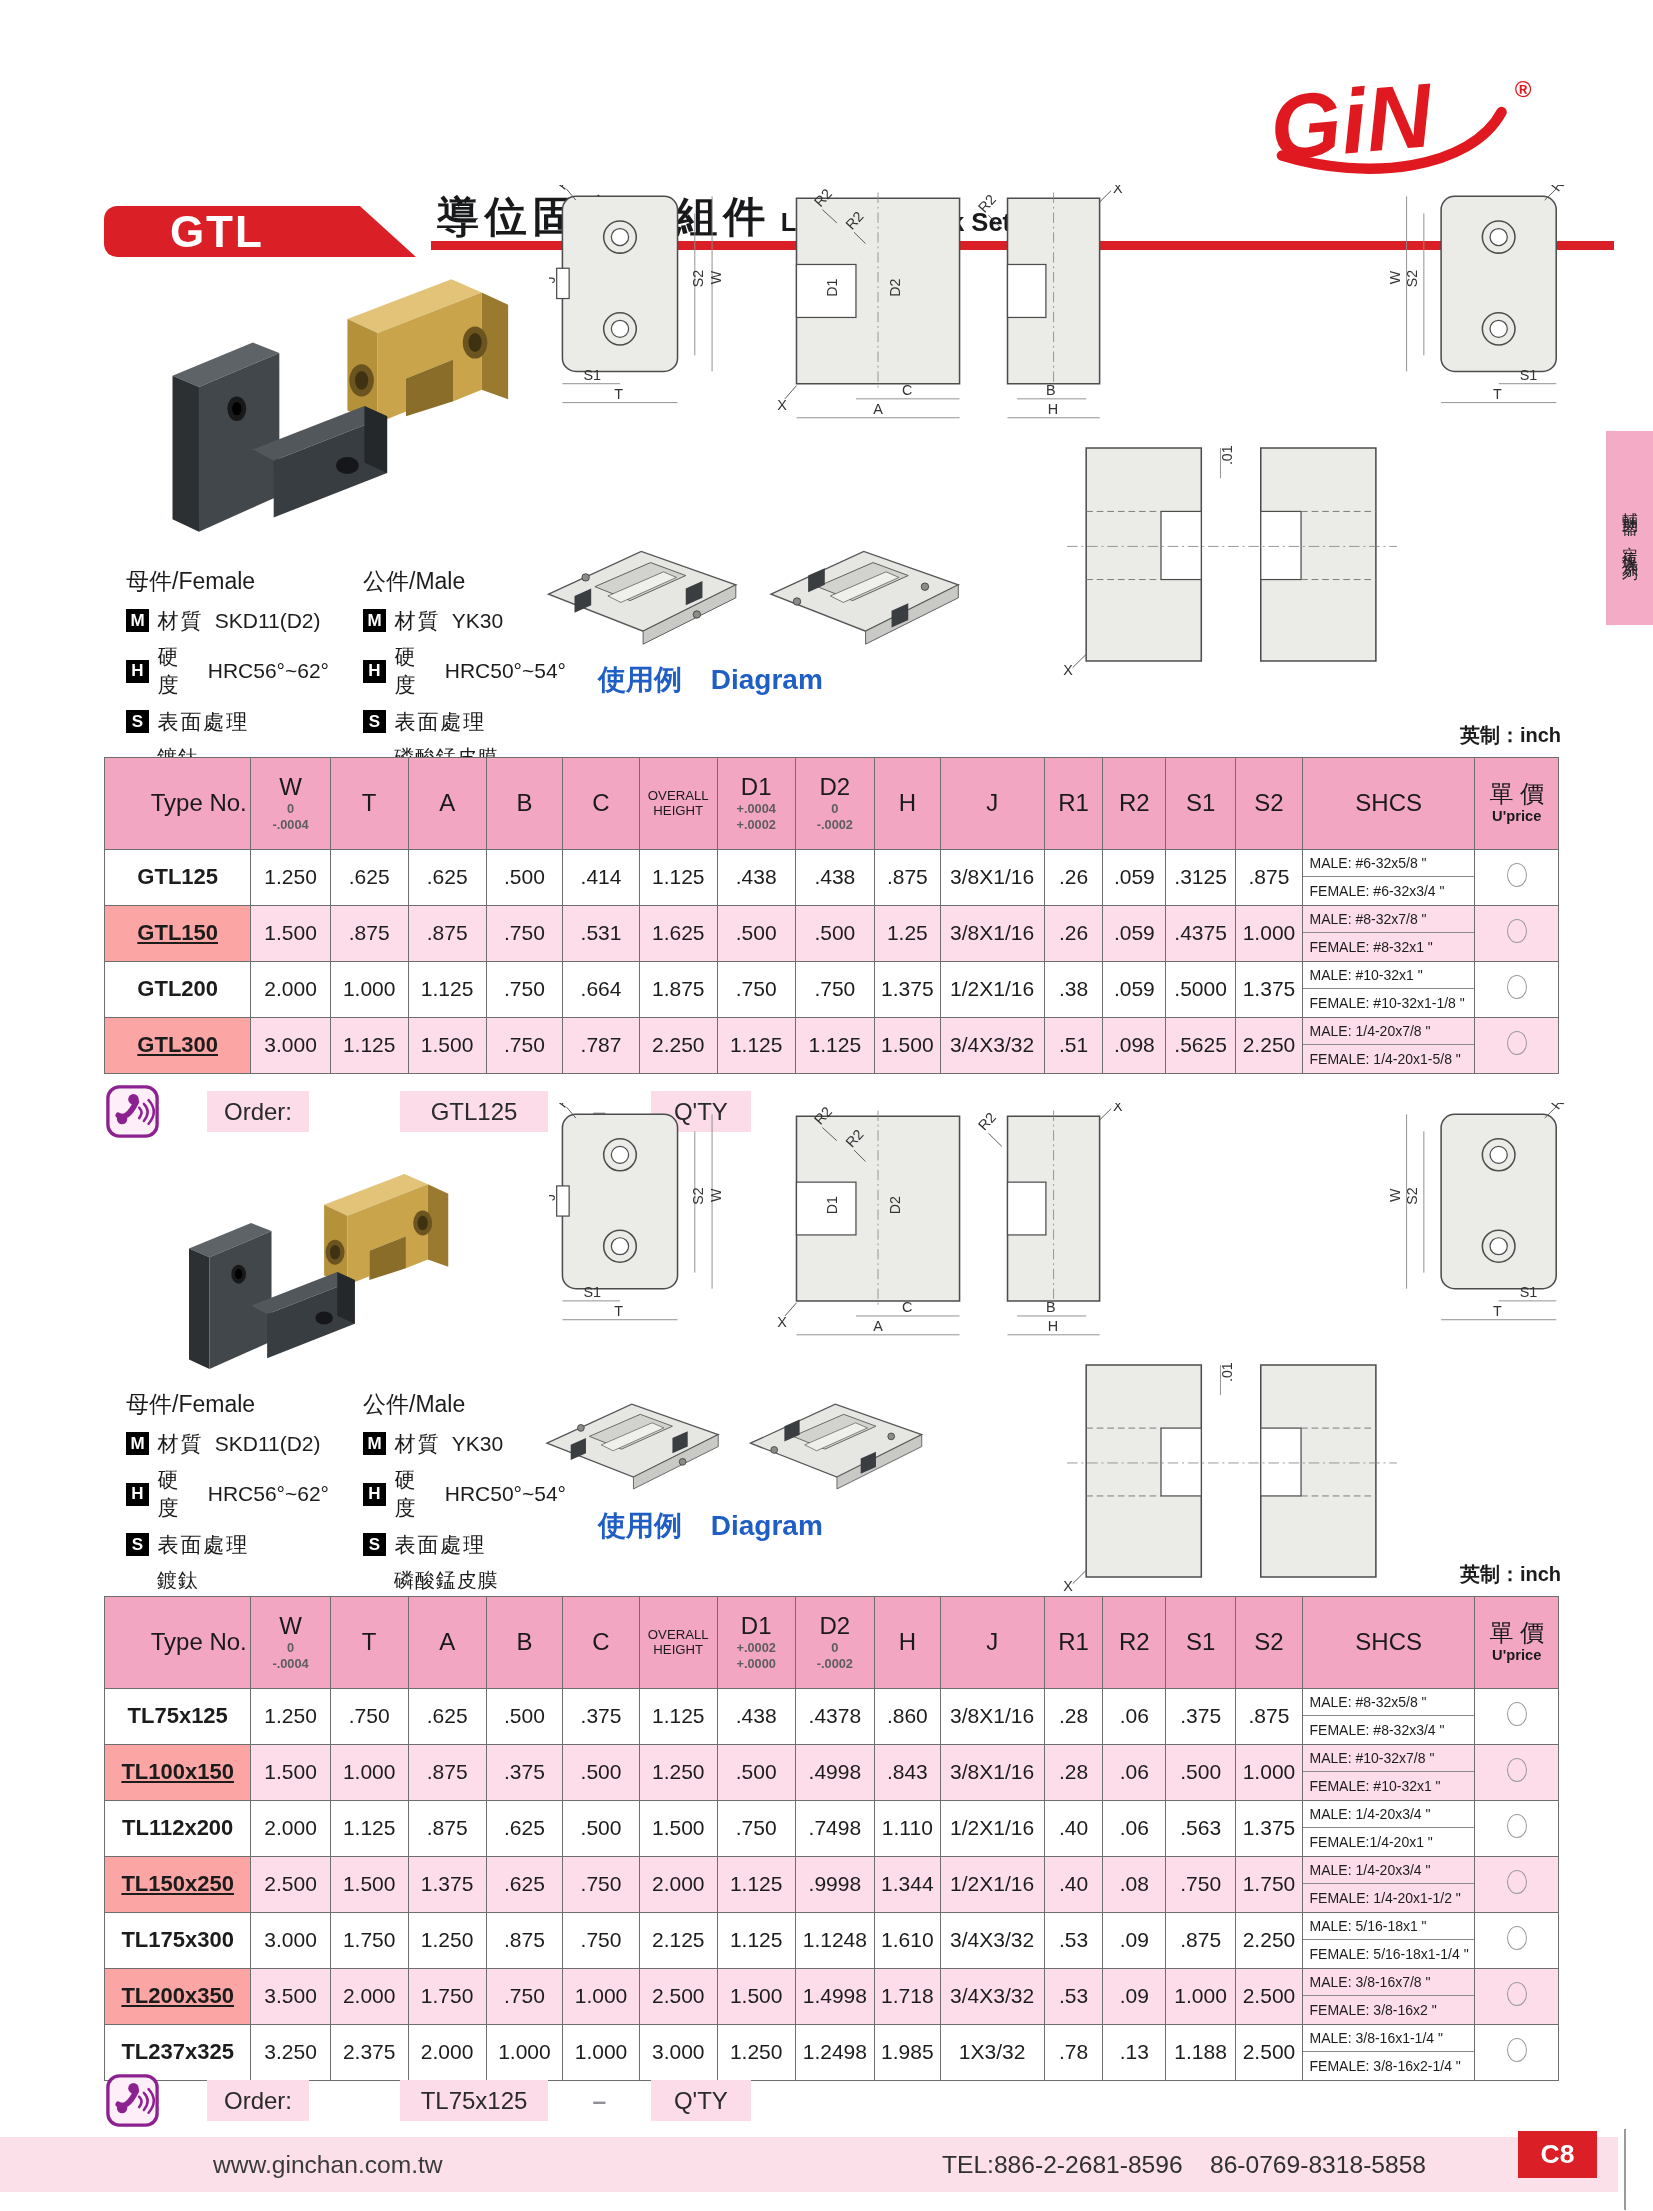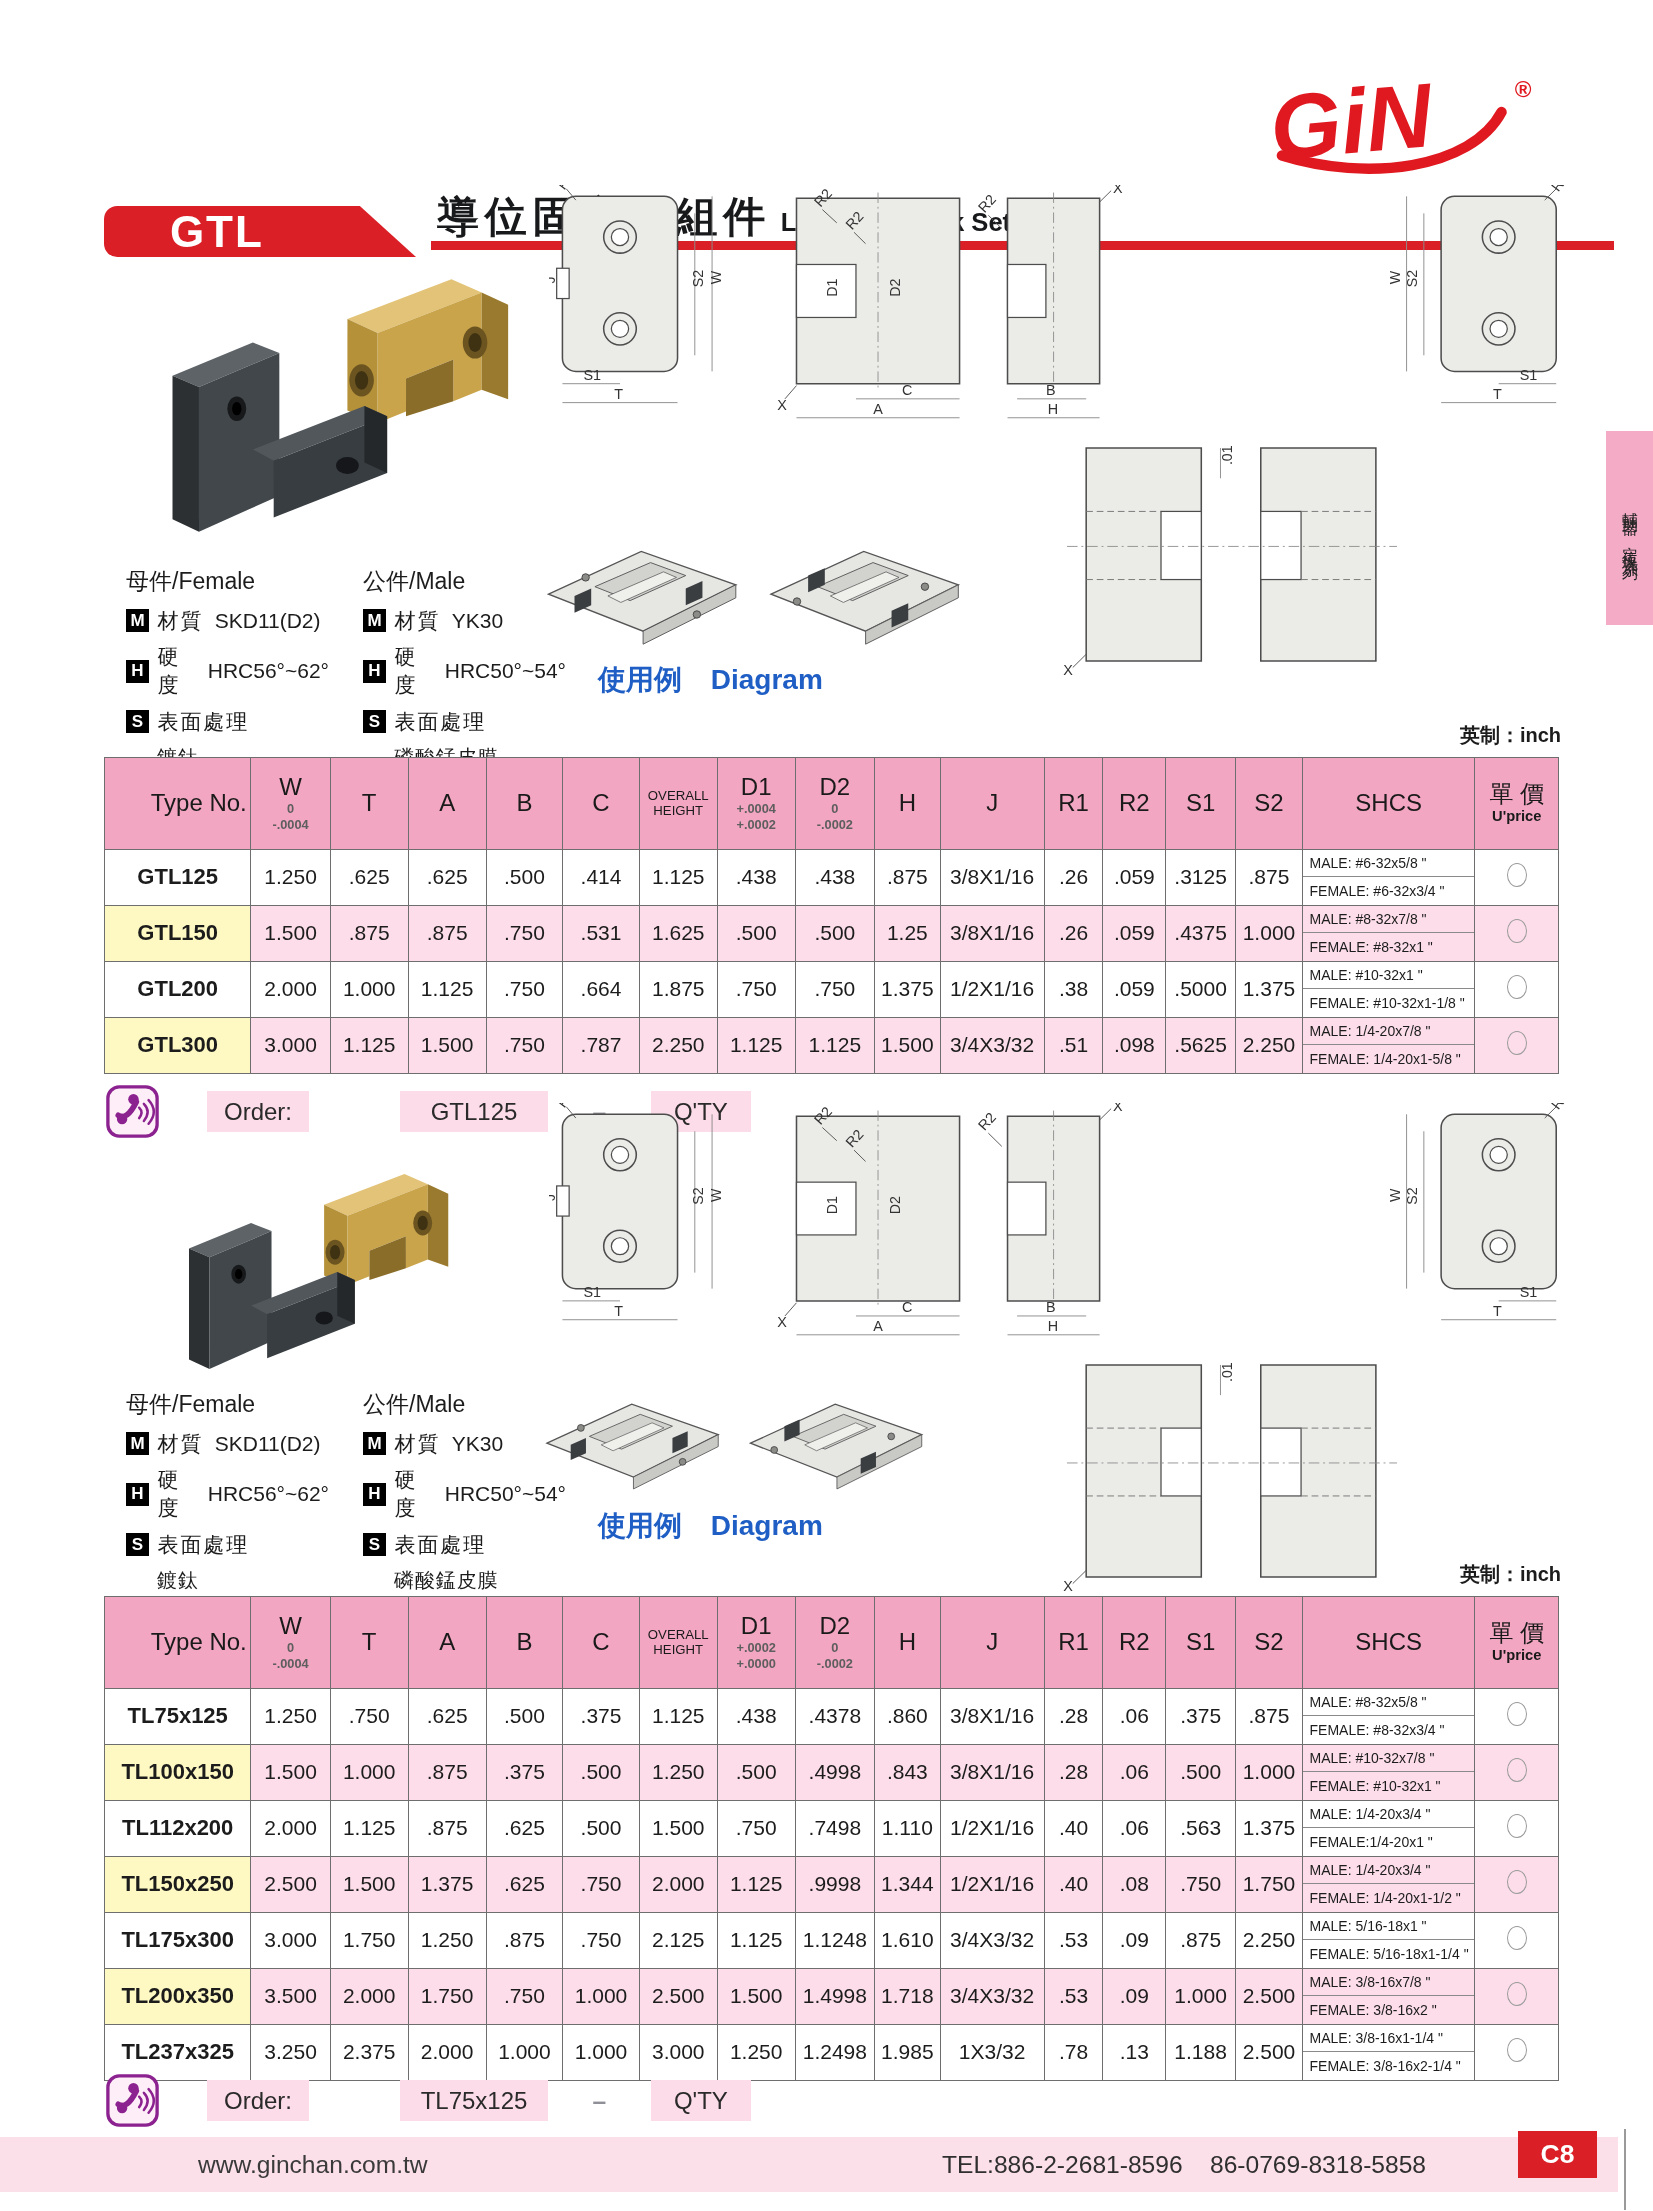--- a/index.html
+++ b/index.html
@@ -58,38 +58,38 @@
   .spec-table th:nth-child(13){width:4.4%;} .spec-table th:nth-child(14){width:4.9%;}
   .spec-table th:nth-child(15){width:4.7%;} .spec-table th:nth-child(16){width:12.4%;}
   .spec-table th:nth-child(17){width:5.9%;}
   .hl{font-size:24px;text-align:center;font-weight:normal;line-height:1.1;}
   .hl.sm{font-size:13.2px;white-space:normal;line-height:1.15;}
   .tol{font-size:12.8px;color:#5e5e5e;text-align:center;line-height:1.25;}
   .hsub{font-size:14.7px;text-align:center;line-height:1.2;}
   .spec-table td{height:55px;text-align:center;font-size:21px;padding:0 1.9px;background:#fff;}
   td.typec{font-weight:bold;font-size:22px;}
   tr.alt td{background:#fcdde9;}
-  tr.alt td.typec{background:#fef9c3;}
+  tr.alt td.typec{background:#fca5a5;text-decoration:underline;}
   td.shcsc{padding:0;}
   .shm,.shf{height:27.4px;display:flex;align-items:center;text-align:left;font-size:14px;padding:0 6.6px;box-sizing:border-box;white-space:nowrap;}
   .shm{border-bottom:0.9px solid #8a8a8a;}
   .circle{display:inline-block;width:18px;height:22px;border:1.4px solid #9a9a9a;border-radius:50%;}
 
   
   .order{position:absolute;left:106px;display:flex;align-items:center;gap:20px;}
   .order-icon{width:53px;height:53px;margin-right:28px;}
   .order-chip{background:#fbdce8;padding:6.6px 17px;font-size:24px;color:#2a2a2a;margin-right:0;}
   .chip-label{margin-left:0;}
   .chip-example{margin-left:71px;min-width:114px;text-align:center;}
   .order-dash{margin:0 24.6px;font-size:24.6px;color:#8f8f98;font-weight:bold;}
   .chip-qty{min-width:66px;text-align:center;}
 
   
   .footer-band{position:absolute;left:0;top:2137px;width:1618px;height:55px;background:#fbdfe9;}
-  .footer-site{position:absolute;left:198px;top:2137px;height:55px;line-height:55px;font-size:24.6px;color:#3a3a3a;}
+  .footer-site{position:absolute;left:213px;top:2137px;height:55px;line-height:55px;font-size:24.6px;color:#3a3a3a;}
   .footer-tel{position:absolute;left:942px;top:2137px;height:55px;line-height:55px;font-size:24.6px;color:#2f2f2f;white-space:pre;}
   .page-code{position:absolute;left:1518px;top:2131px;width:79px;height:47px;background:#da1f26;color:#fff;
              font-size:26.5px;font-weight:bold;display:flex;align-items:center;justify-content:center;}
   .edge-line{position:absolute;left:1624px;top:2129px;width:1.9px;height:81px;background:#9a9a9a;}
 
   
   .vw{fill:#ebebe8;stroke:#4d4d4d;stroke-width:1.6;}
   .wfill{fill:#ffffff;stroke:#4d4d4d;stroke-width:1.3;}
   .dim{stroke:#8d8d8d;stroke-width:1;}
   .lead{stroke:#555;stroke-width:1;}

